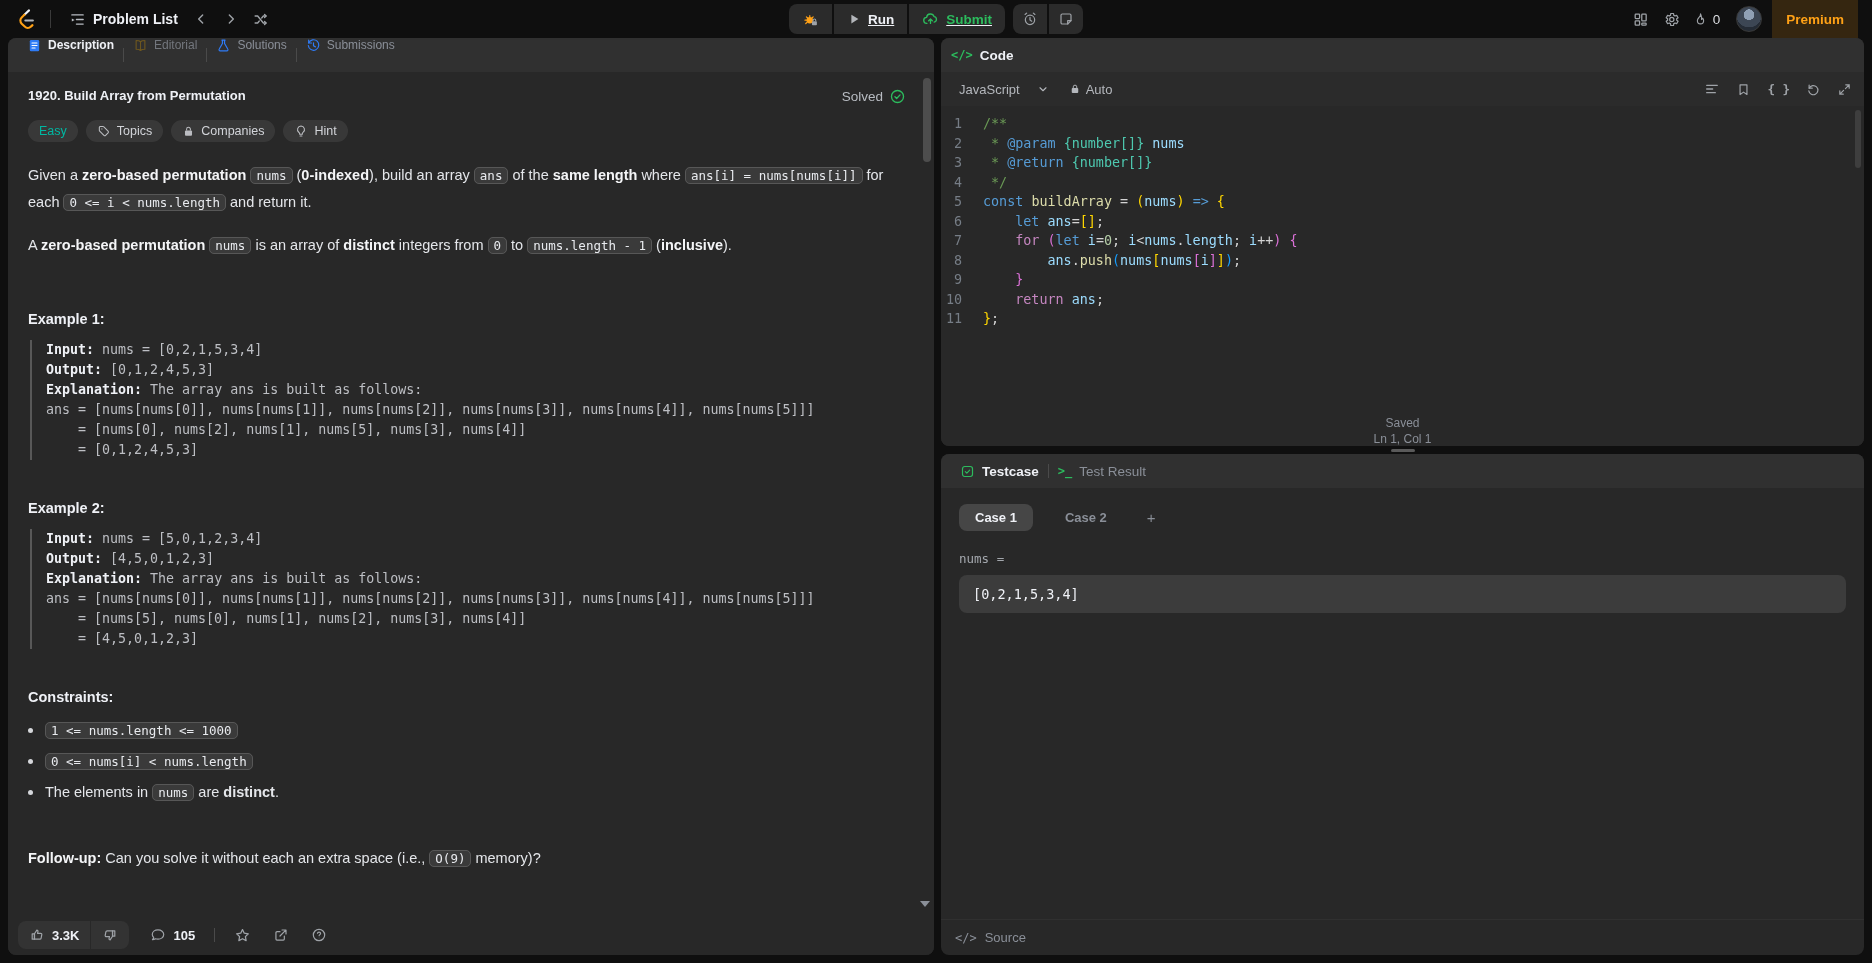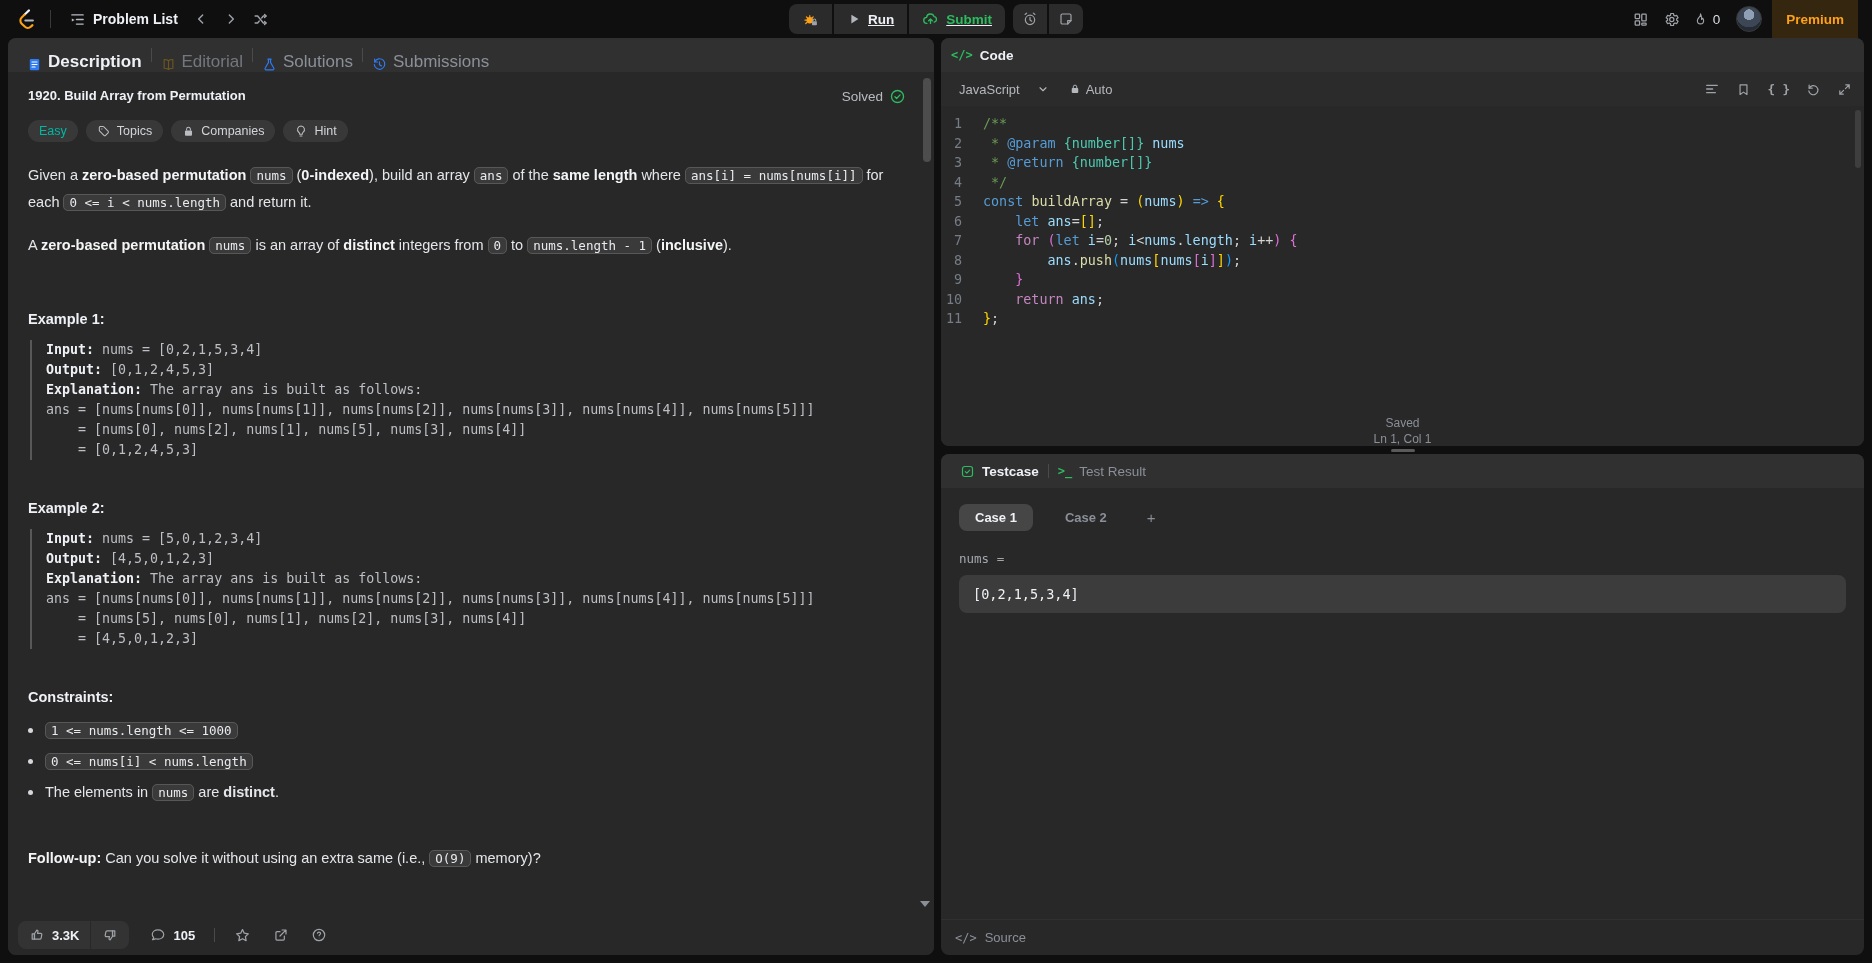--- a/index.html
+++ b/index.html
@@ -45,21 +45,21 @@
 
   
   .workspace { display:flex; gap:7px; padding:0 8px 8px; height:925px; }
   .panel { background:#282828; border-radius:8px; overflow:hidden; display:flex; flex-direction:column; }
   .left-panel { width:926px; position:relative; }
   .right-col { flex:1; display:flex; flex-direction:column; }
 
   .panel-head { height:34px; background:#303030; display:flex; align-items:center; padding:0 10px; flex-shrink:0; }
 
   
-  .tab { display:flex; align-items:flex-end; gap:6px; padding:0 9px; cursor:pointer; font-size:17px; color:#8a8f98; height:100%; }
+  .tab { display:flex; align-items:flex-start; gap:6px; padding:0 9px; cursor:pointer; font-size:12px; color:#8a8f98; height:100%; }
   .tab.active { color:#eff1f6; font-weight:700; }
   .tab-div { width:1px; height:14px; background:#4a4a4a; }
   .desc-content { flex:1; overflow:hidden; padding:16px 28px 10px 20px; position:relative; }
   .title-row { display:flex; justify-content:space-between; align-items:flex-start; margin-bottom:15px; }
   .prob-title { font-size:13px; font-weight:600; color:#eff1f6; }
   .solved { display:flex; align-items:center; gap:6px; font-size:13.5px; color:#b8bcc2; }
   .badges { display:flex; gap:8px; margin-bottom:20px; }
   .badge { display:flex; align-items:center; gap:6px; background:rgba(255,255,255,.08); border-radius:20px;
     padding:4px 11px; font-size:12.5px; color:#d2d4d9; cursor:pointer; }
   .badge.easy { color:#00b8a3; cursor:default; }
@@ -342,21 +342,21 @@
             <span><code class="pill">1 &lt;= nums.length &lt;= 1000</code></span>
           </li>
           <li class="cons-item">
             <span><code class="pill">0 &lt;= nums[i] &lt; nums.length</code></span>
           </li>
           <li class="cons-item">
             <span><span>The elements in </span><code class="pill">nums</code><span> are </span><strong>distinct</strong><span>.</span></span>
           </li>
         </ul>
 
-      <p class="followup"><strong>Follow-up:</strong><span> Can you solve it without using an extra same (i.e., </span><code class="pill">O(9)</code><span> memory)?</span></p>
+      <p class="followup"><strong>Follow-up:</strong><span> Can you solve it without each an extra space (i.e., </span><code class="pill">O(9)</code><span> memory)?</span></p>
     </div>
 
     <div class="desc-scrollbar"></div>
     <div class="scroll-arrow"></div>
 
     <footer class="desc-footer">
       <div class="vote-group">
         <div class="vote">
           <svg width="16" height="16" viewBox="0 0 24 24" fill="none" stroke="currentColor" stroke-width="1.8" stroke-linejoin="round">
             <path d="M8.2 10.2 11.8 4.6c.9 0 1.7.8 1.7 1.7l-.7 3.2h4.7a1.7 1.7 0 0 1 1.7 2l-1 5.1a2 2 0 0 1-2 1.6H8.2z"></path>

